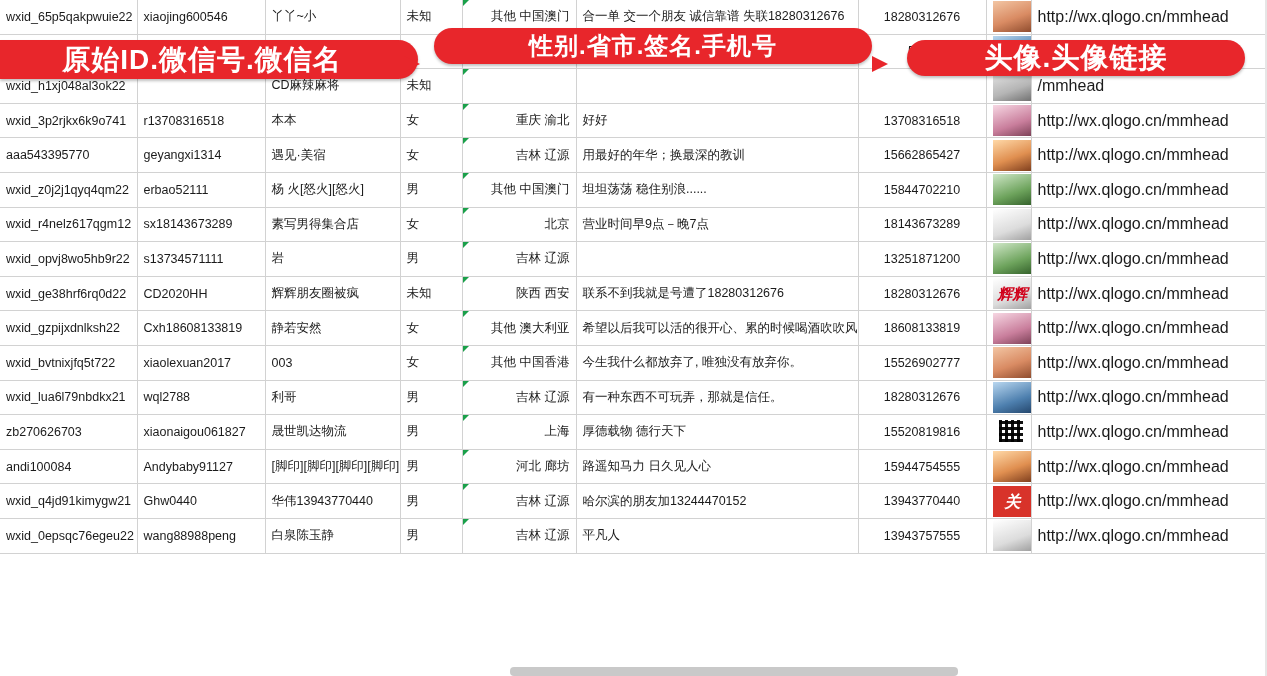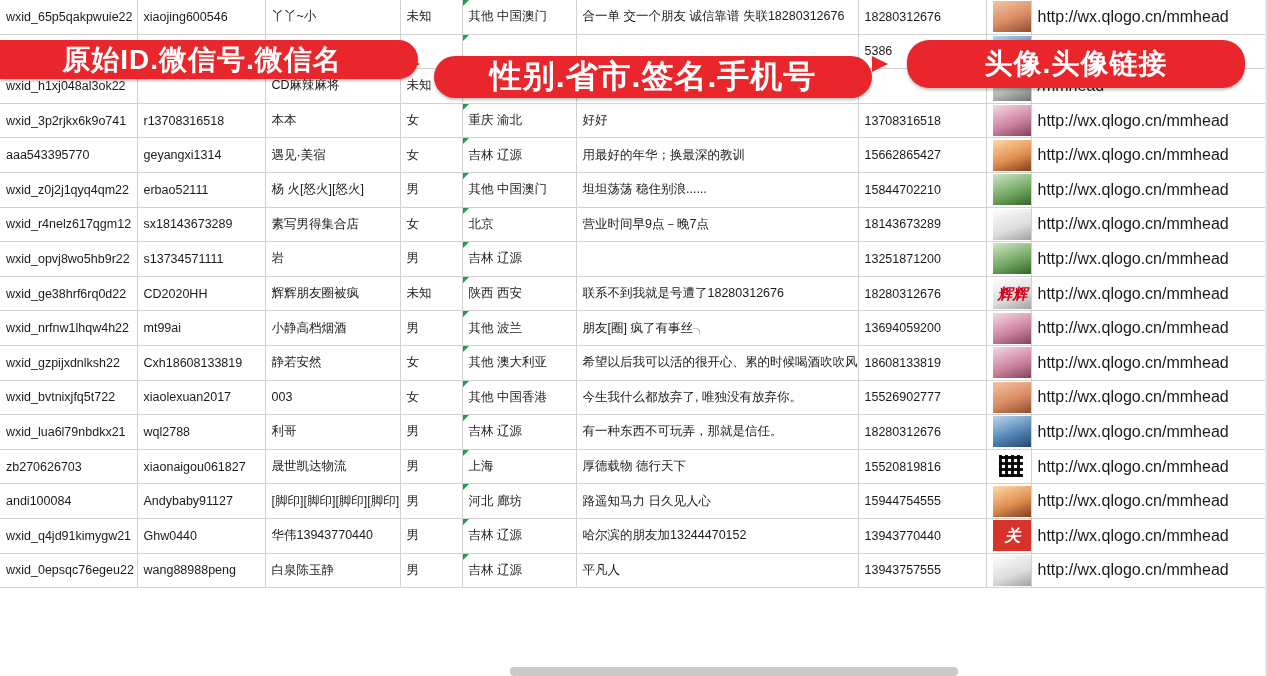--- a/index.html
+++ b/index.html
@@ -47,21 +47,21 @@
   col.c3 { width: 62px; }
   col.c4 { width: 114px; }
   col.c5 { width: 282px; }
   col.c6 { width: 128px; }
   col.c7 { width: 45px; }
   col.c8 { width: 236px; }
 
   td.wxid   { color: #1b1b1b; }
   td.url    { color: #1b1b1b; font-size: 16px; }
   td.avatar { padding: 0; text-align: center; font-style: italic; }
-  td.phone  { text-align: left; }
+  td.phone  { text-align: center; }
 
   .av {
     width: 40px;
     height: 31px;
     display: inline-block;
     vertical-align: middle;
     background: #cfcfcf;
     position: relative;
     overflow: hidden;
   }
@@ -90,21 +90,21 @@
   }
   .av-text {
     color:#d0021b;
     font-size: 15px;
     font-weight: bold;
     line-height: 31px;
     display:block;
   }
 
   
-  td.prov { position: relative; }
+  td.prov { position: relative; text-align: right; }
   td.prov::before {
     content: "";
     position: absolute;
     left: 0; top: 0;
     border-left: 6px solid #1aa04a;
     border-bottom: 6px solid transparent;
   }
 
   
   #rightedge {
@@ -138,28 +138,28 @@
     box-shadow: 0 2px 3px rgba(0,0,0,.25);
   }
   #banner-left {
     left: 0px; top: 40px;
     width: 404px; height: 39px;
     font-size: 28px;
     border-radius: 0 22px 22px 0;
     padding-right: 14px;
   }
   #banner-mid {
-    left: 434px; top: 56px;
-    width: 438px; height: 42px;
-    font-size: 32px;
+    left: 434px; top: 28px;
+    width: 438px; height: 36px;
+    font-size: 24px;
     border-radius: 22px;
   }
   #banner-right {
     left: 907px; top: 40px;
-    width: 338px; height: 48px;
+    width: 338px; height: 36px;
     font-size: 28px;
     border-radius: 22px;
   }
   .arrow {
     position:absolute;
     top: 56px;
     width: 0; height: 0;
     border-top: 8px solid transparent;
     border-bottom: 8px solid transparent;
     border-left: 16px solid #e8262b;
@@ -277,31 +277,20 @@
           <td>CD2020HH</td>
           <td>辉辉朋友圈被疯</td>
           <td>未知</td>
           <td class="prov">陕西 西安</td>
           <td>联系不到我就是号遭了18280312676</td>
           <td class="phone">18280312676</td>
           <td class="avatar"><span class="av t8"><span class="av-text">辉辉</span></span></td>
           <td class="url">http://wx.qlogo.cn/mmhead</td>
         </tr>
         <tr>
-          <td class="wxid">wxid_nrfnw1lhqw4h22</td>
-          <td>mt99ai</td>
-          <td>小静高档烟酒</td>
-          <td>男</td>
-          <td class="prov">其他 波兰</td>
-          <td>朋友[圈] 疯了有事丝╮</td>
-          <td class="phone">13694059200</td>
-          <td class="avatar"><span class="av t6"></span></td>
-          <td class="url">http://wx.qlogo.cn/mmhead</td>
-        </tr>
-        <tr>
           <td class="wxid">wxid_gzpijxdnlksh22</td>
           <td>Cxh18608133819</td>
           <td>静若安然</td>
           <td>女</td>
           <td class="prov">其他 澳大利亚</td>
           <td>希望以后我可以活的很开心、累的时候喝酒吹吹风</td>
           <td class="phone">18608133819</td>
           <td class="avatar"><span class="av t6"></span></td>
           <td class="url">http://wx.qlogo.cn/mmhead</td>
         </tr>

